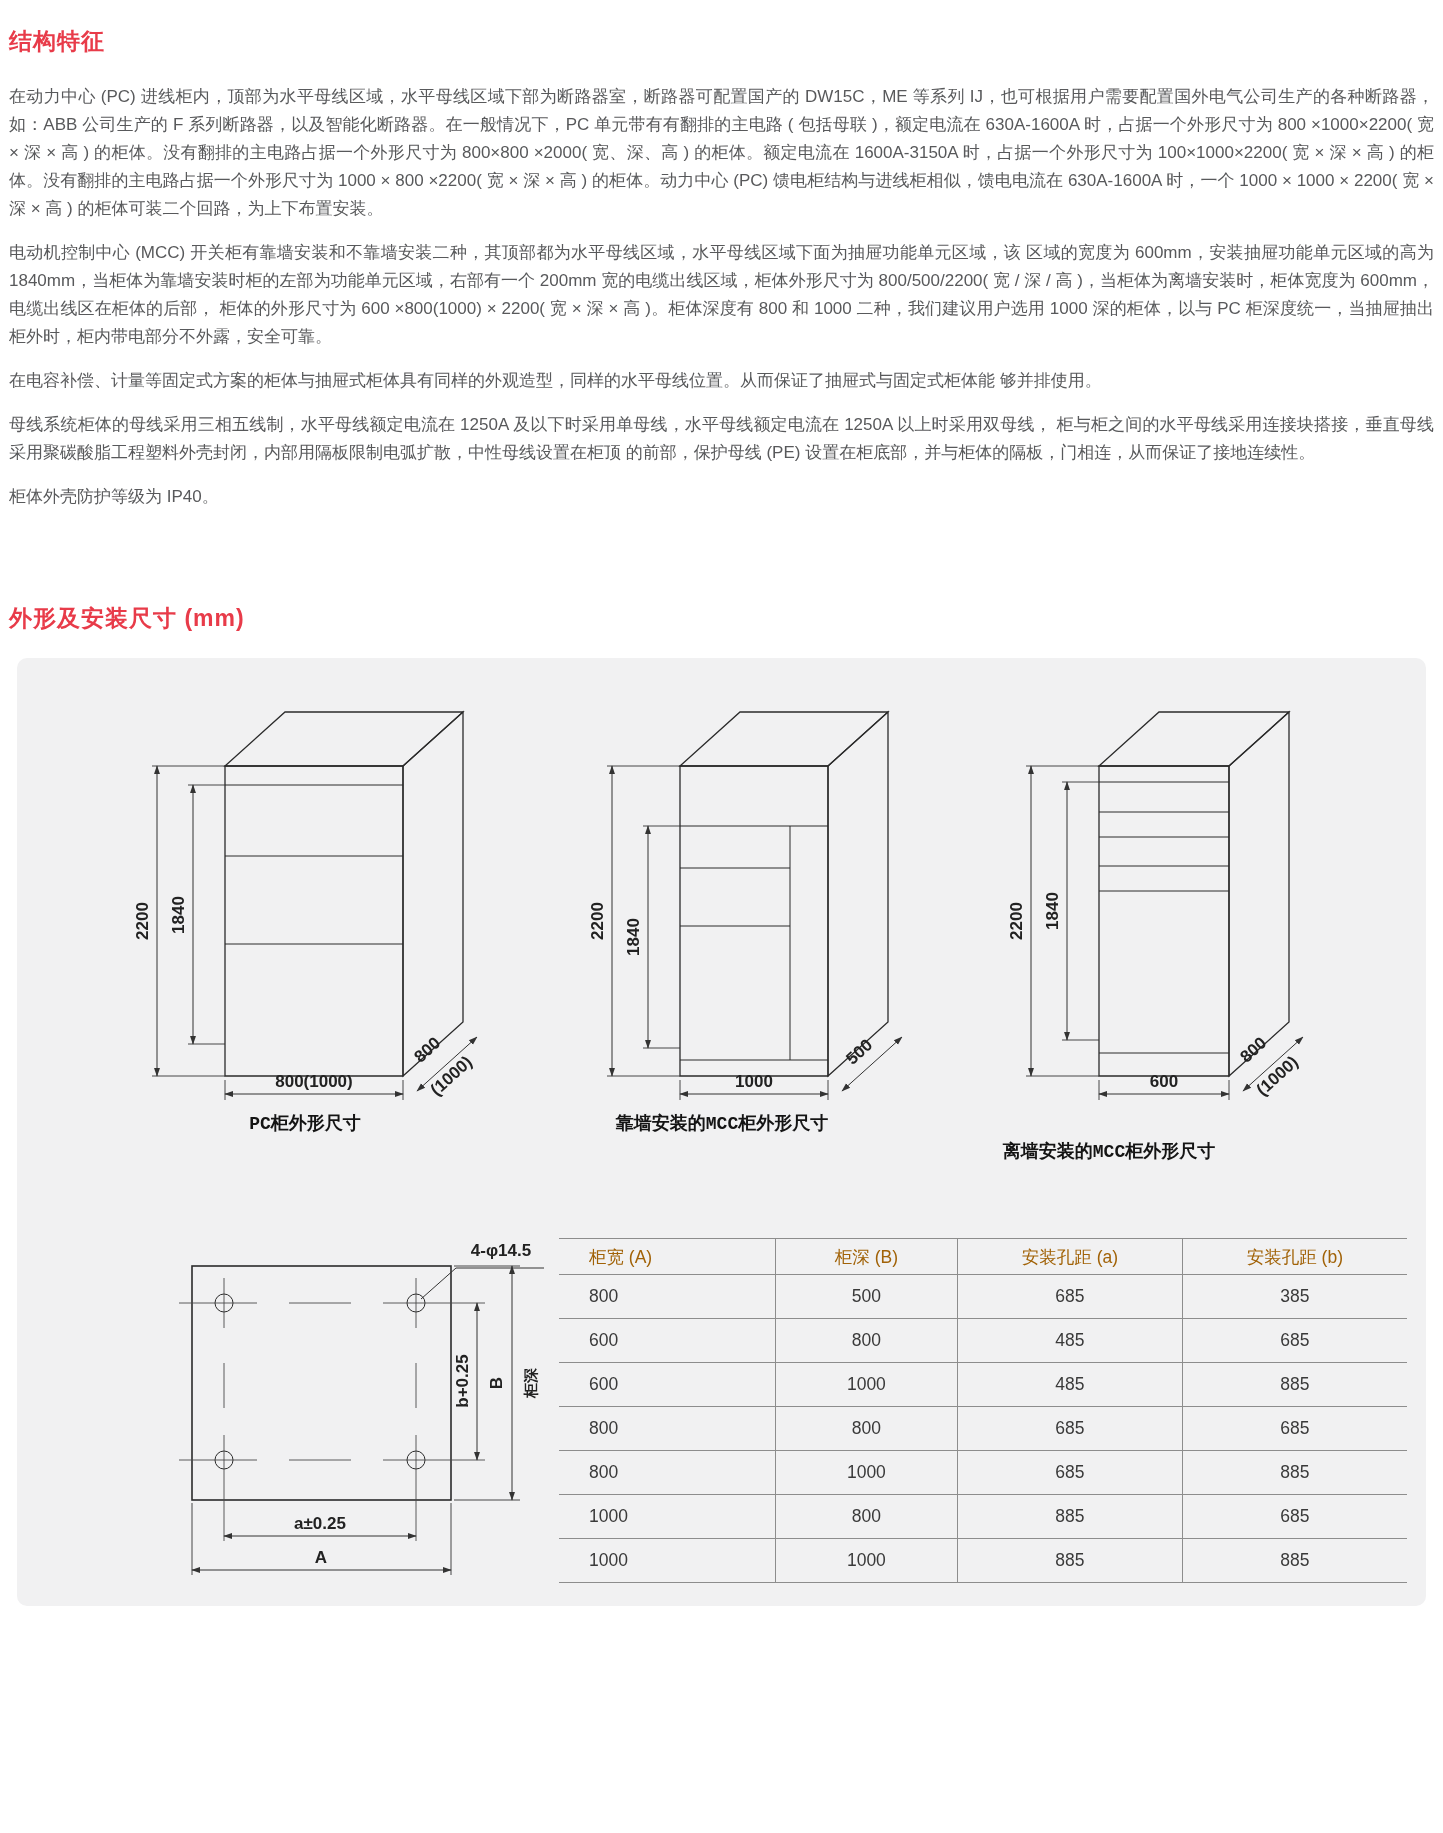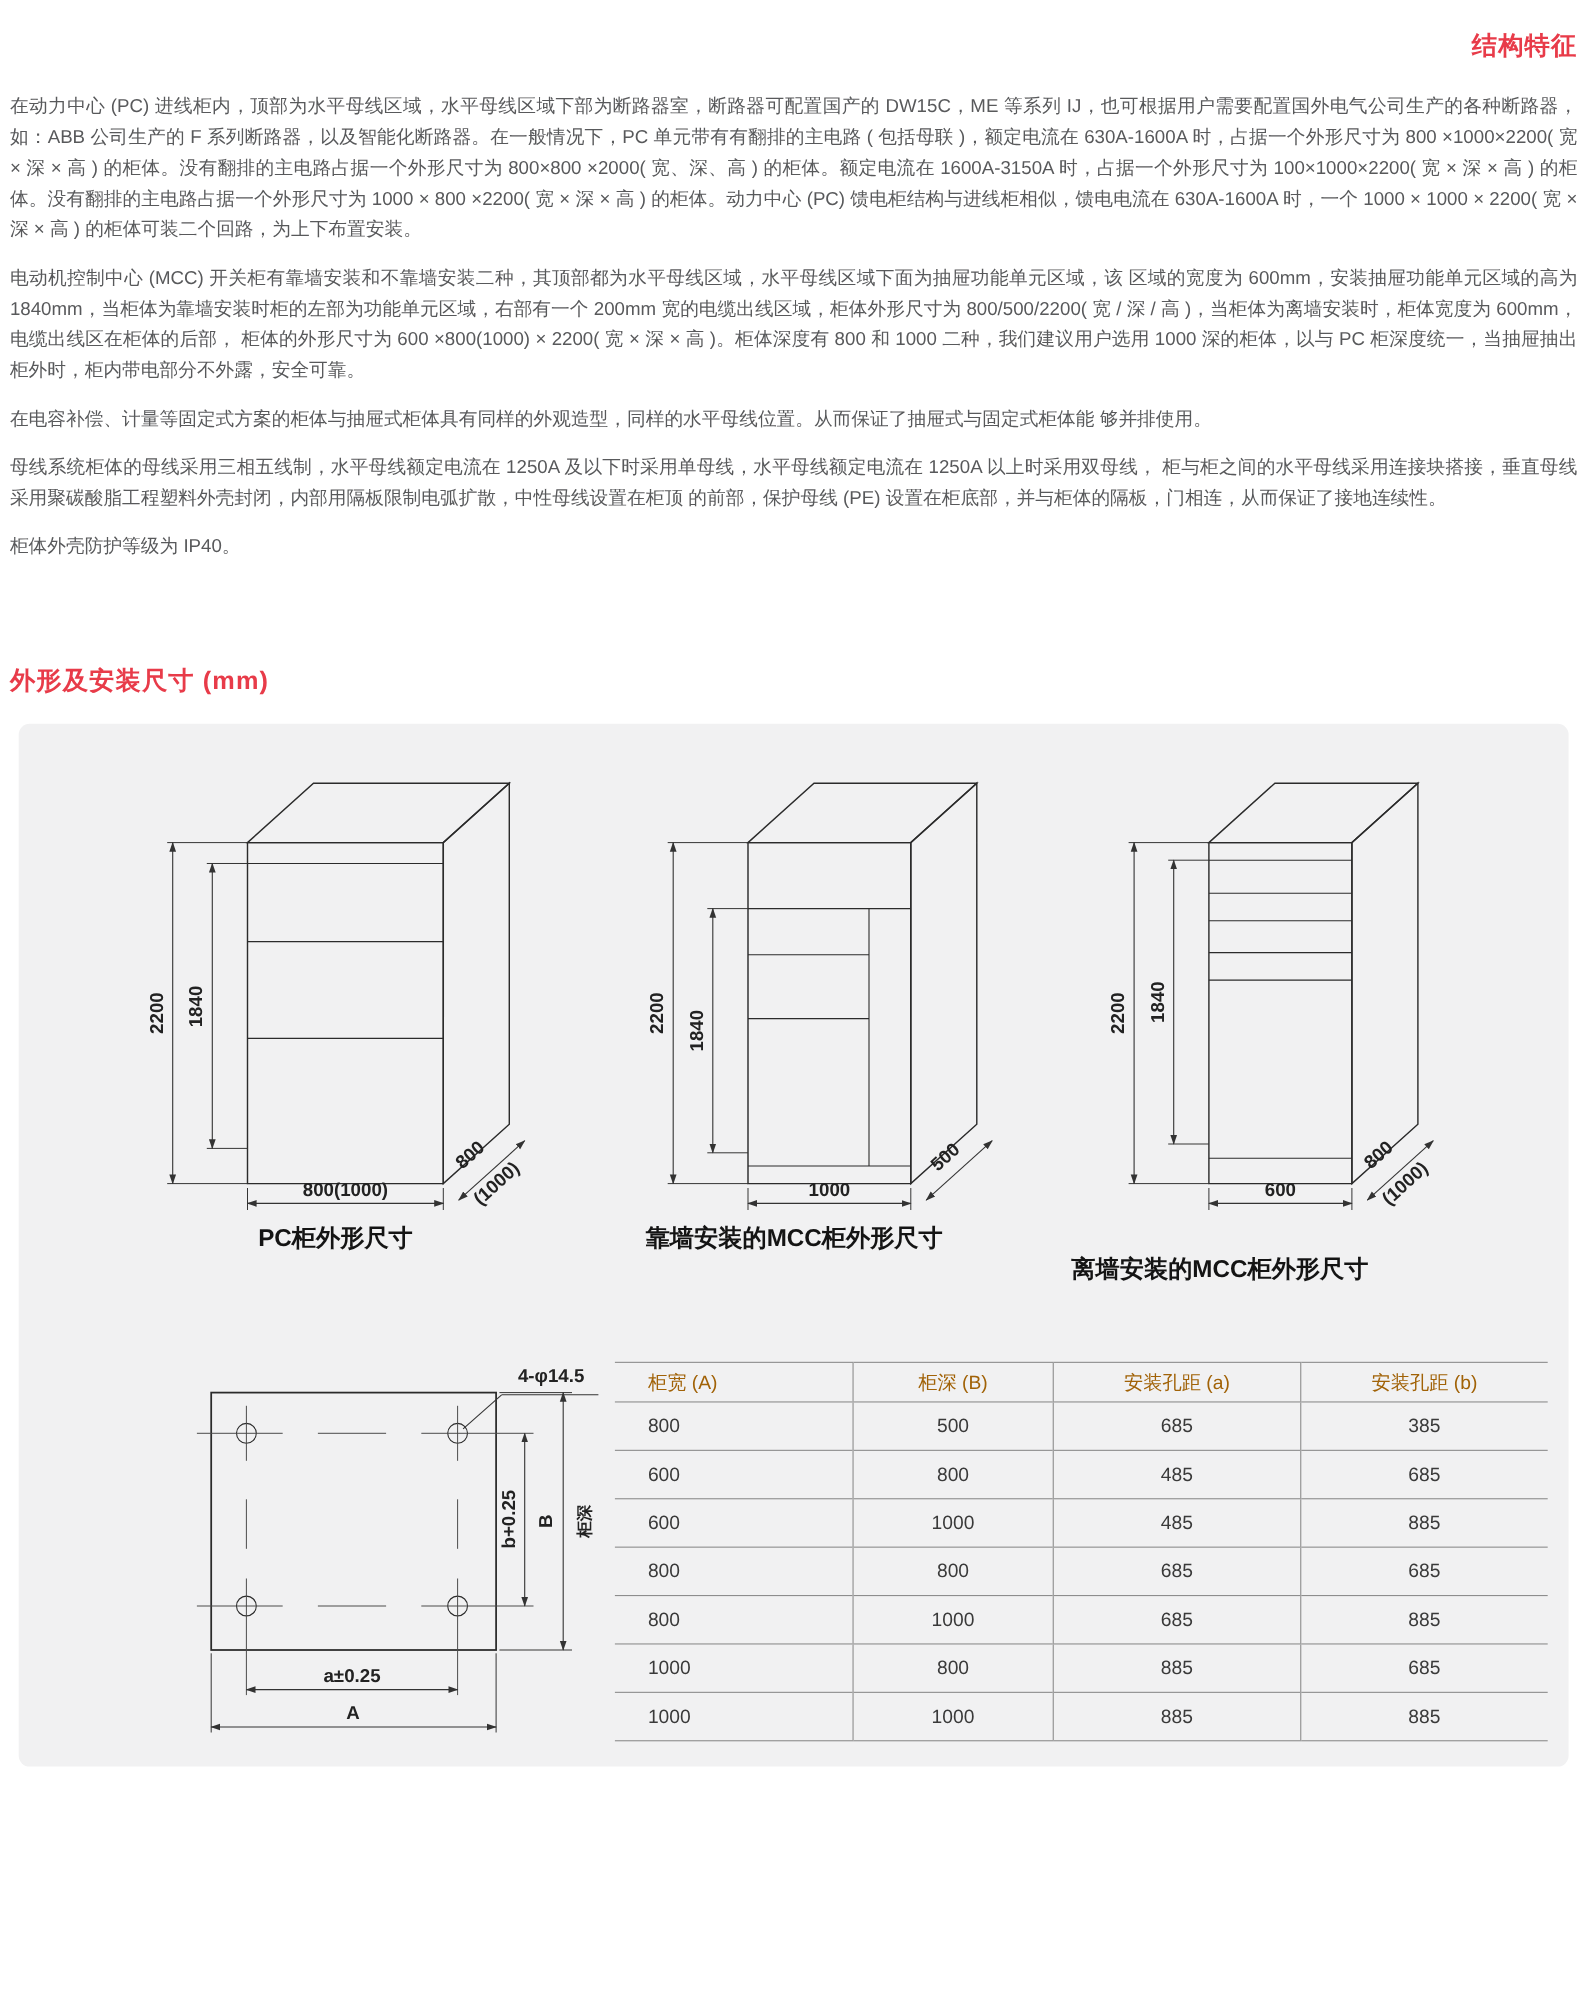--- a/index.html
+++ b/index.html
@@ -2,33 +2,33 @@
 <html><head>
 <meta charset="utf-8">
 <style>
   html,body{margin:0;padding:0;}
   body{
     width:1443px;height:1833px;overflow:hidden;background:#ffffff;
     font-family:"Liberation Sans","DejaVu Sans",sans-serif;
   }
   .content{padding:0 9px;}
   h1.red{color:#e83b49;font-size:23px;font-weight:700;margin:0;letter-spacing:1px;}
-  #title1{padding-top:26px;margin-bottom:26px;text-align:right;}
+  #title1{padding-top:26px;margin-bottom:26px;}
   #title2{margin-top:92px;}
   p.body{
     font-size:17px;line-height:28px;color:#58595b;text-align:justify;
     margin:16px 0 11px 0;
   }
   .panel{
     position:relative;margin:24px 8px 0 8px;height:948px;
     background:#f1f1f2;border-radius:10px;
   }
   .fig{position:absolute;width:360px;}
   .fig svg{display:block;}
-  .figcap{font-size:22px;font-weight:700;color:#141414;text-align:center;margin-top:8px;white-space:nowrap;}
+  .figcap{font-size:18px;font-weight:700;color:#141414;text-align:center;margin-top:8px;white-space:nowrap;font-family:Liberation Mono, monospace;}
   .box{stroke:#2b2b2b;stroke-width:1.3;fill:none;}
   .inner{stroke:#2b2b2b;stroke-width:1;fill:none;}
   .dim{stroke:#333;stroke-width:1;fill:none;}
   .ext{stroke:#333;stroke-width:0.9;fill:none;}
   .cl{stroke:#4a4a4a;stroke-width:0.9;fill:none;}
   .dimtxt{font-family:"Liberation Sans","DejaVu Sans",sans-serif;font-size:17px;font-weight:600;fill:#222;}
   .dimtxt-s{font-family:"Liberation Sans","DejaVu Sans",sans-serif;font-size:15px;font-weight:600;fill:#222;}
   .mount{position:absolute;left:127px;top:565px;}
   .dims-table{
     position:absolute;left:542px;top:580px;width:848px;

